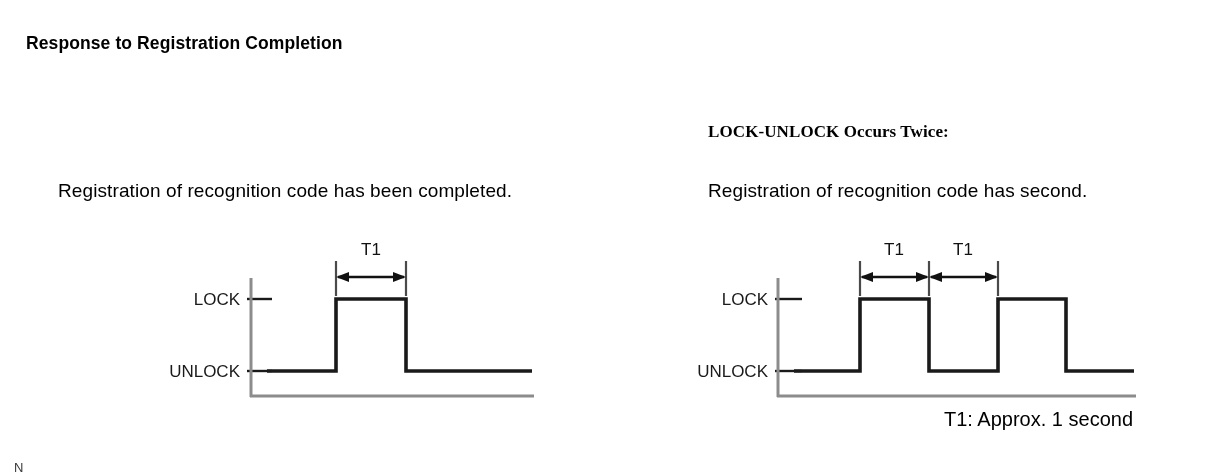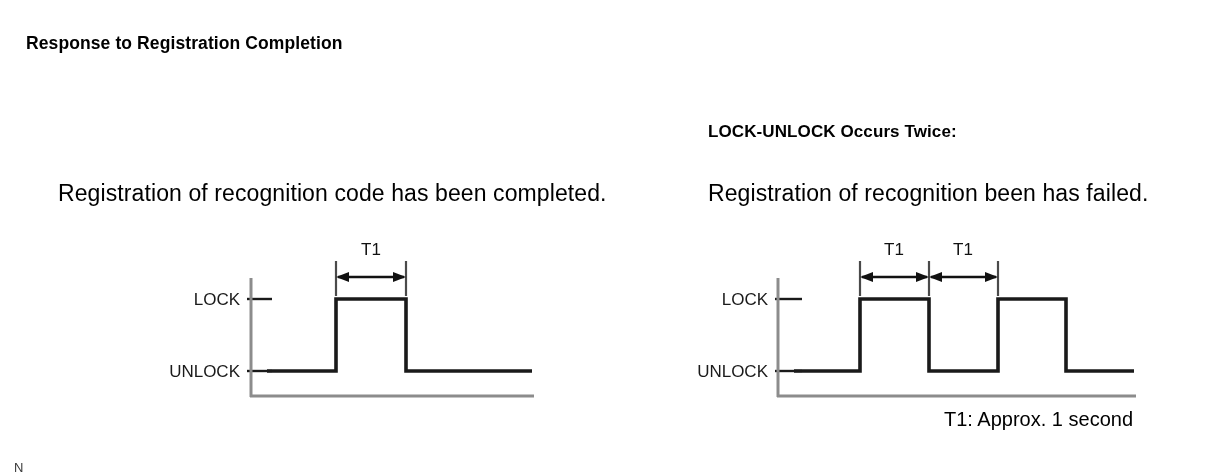--- a/index.html
+++ b/index.html
@@ -39,29 +39,29 @@
   .col-heading {
     position: absolute;
     font-size: 17px;
     font-weight: bold;
     letter-spacing: 0.1px;
     white-space: nowrap;
   }
 
   .col-desc {
     position: absolute;
-    font-size: 23px;
+    font-size: 19px;
     font-weight: normal;
     letter-spacing: 0.1px;
     white-space: nowrap;
   }
 
   .heading-left  { left: 50px;  top: 106px; }
   .desc-left     { left: 50px;  top: 164px; }
-  .heading-right { left: 700px; top: 106px; }
+  .heading-right { left: 700px; top: 106px; font-family: Liberation Serif, serif; }
   .desc-right    { left: 700px; top: 164px; }
 
   .footnote {
     position: absolute;
     left: 936px;
     top: 392px;
     font-size: 20px;
     white-space: nowrap;
   }
 
@@ -127,21 +127,21 @@
       <line x1="234" y1="43" x2="300" y2="43" stroke="#111111" stroke-width="2.4"></line>
       <polygon points="232,43 245,38 245,48" fill="#111111"></polygon>
       <polygon points="302,43 289,38 289,48" fill="#111111"></polygon>
 
       <text class="t1-label" x="267" y="21" text-anchor="middle">T1</text>
     </svg>
   </div>
 
   <div class="col-heading heading-right">LOCK-UNLOCK Occurs Twice:</div>
 
-  <div class="col-desc desc-right">Registration of recognition been has failed.</div>
+  <div class="col-desc desc-right">Registration of recognition code has second.</div>
 
   <div class="figure fig-right">
     <svg width="530" height="175" viewBox="0 0 530 175">
 
       <text class="wave-label" x="150" y="71" text-anchor="end">LOCK</text>
       <text class="wave-label" x="150" y="143" text-anchor="end">UNLOCK</text>
 
       <line x1="157" y1="65" x2="184" y2="65" stroke="#1a1a1a" stroke-width="2.4"></line>
       <line x1="157" y1="137" x2="184" y2="137" stroke="#1a1a1a" stroke-width="2.4"></line>
 

